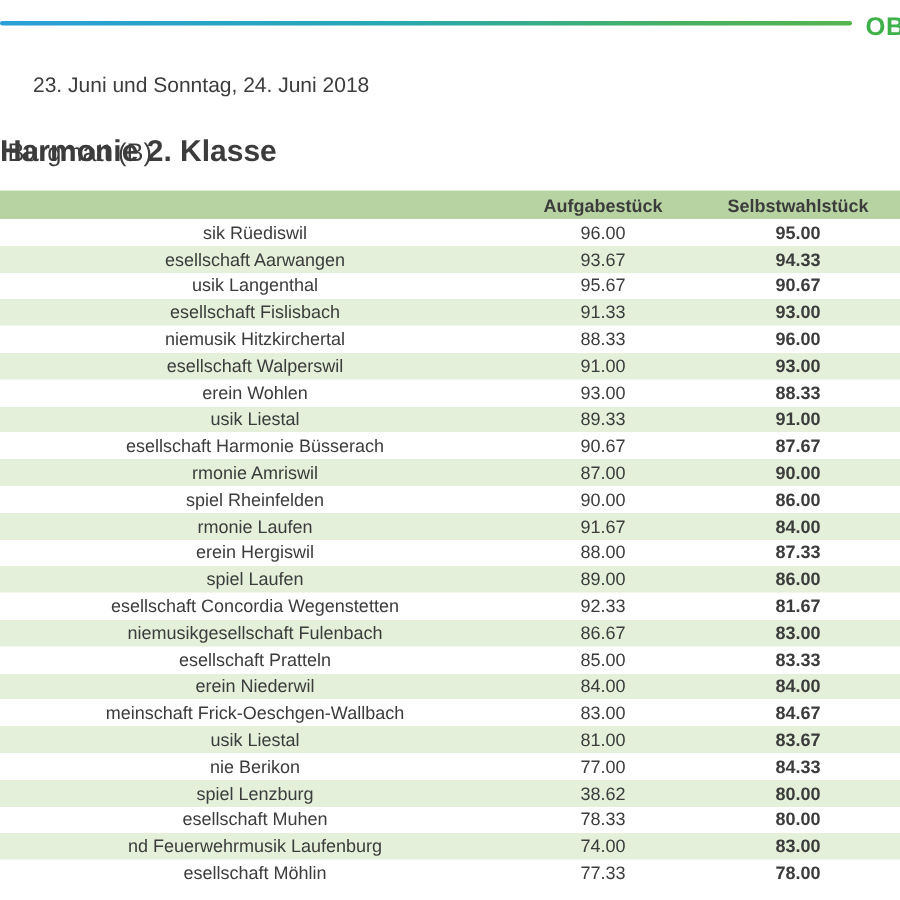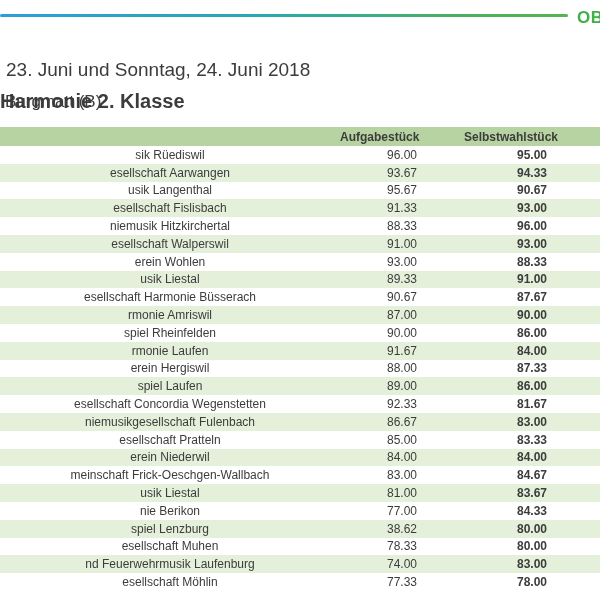--- a/index.html
+++ b/index.html
@@ -21,35 +21,35 @@
       var(--accent-line-end, #55b54e) 100%);
   }
   .logo {
     position: absolute; left: 577px; top: 8px;
     font-size: 17px; font-weight: bold; letter-spacing: 0.5px;
     color: var(--logo-green, #3eb049);
     white-space: nowrap;
   }
 
   
-  .date-line  { position: absolute; left: 6px; top: 48px;  font-size: 19px; white-space: nowrap; margin-top: 11px; }
+  .date-line  { position: absolute; left: 22px; top: 48px;  font-size: 14px; white-space: nowrap; }
   .cat-title  { position: absolute; left: 0;   top: 70px;  font-size: 20px; font-weight: bold; white-space: nowrap; margin-top: 20px; }
   .venue-line { position: absolute; left: 5px; top: 92px;  font-size: 17px; white-space: nowrap; }
 
   
   table.results {
     position: absolute; left: 0; top: 127px; width: 600px;
     border-collapse: collapse; table-layout: fixed;
     font-size: 12px;
   }
   table.results th {
     background: var(--table-header-bg, #b7d3a2);
     height: 19px; padding: 0;
     font-size: 12px; font-weight: bold;
-    text-align: left; vertical-align: middle;
+    text-align: center; vertical-align: middle;
     color: var(--text-dark, #3c3c3c);
   }
   table.results td {
     height: 17.8px; padding: 0;
     vertical-align: middle;
     white-space: nowrap; overflow: hidden;
   }
   .col-name  { width: 340px; }
   .col-num1  { width: 124px; }
   .col-num2  { width: 136px; }

